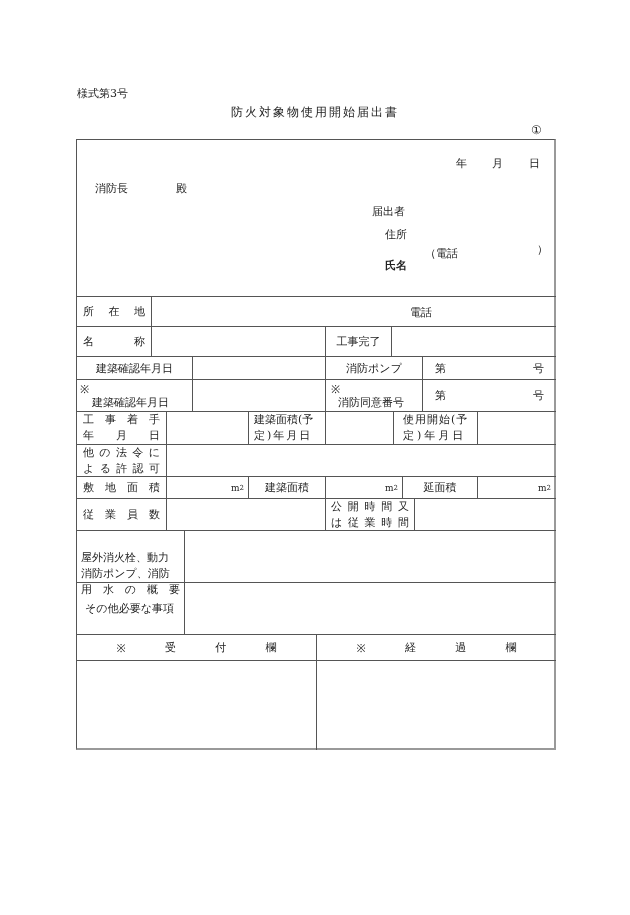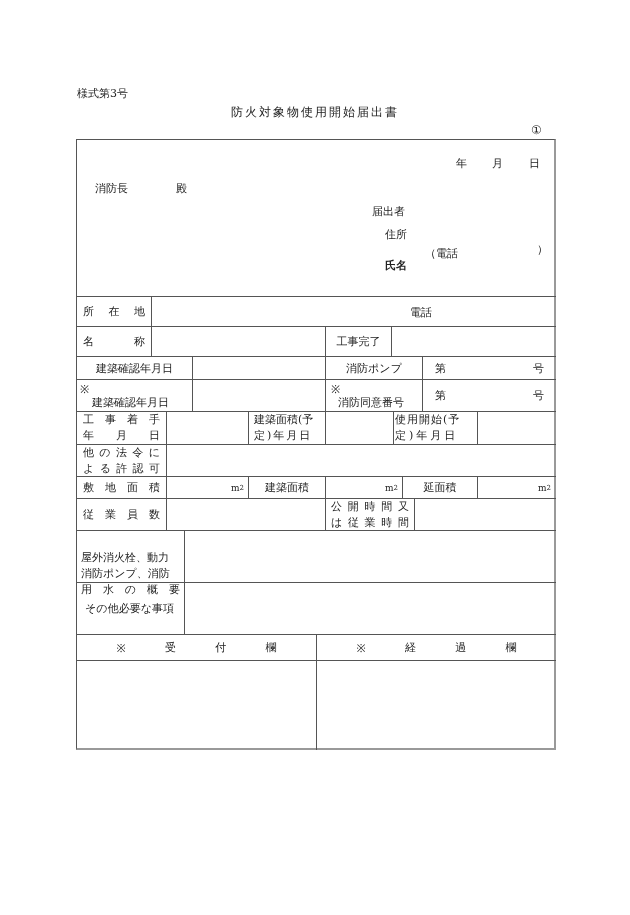--- a/index.html
+++ b/index.html
@@ -115,21 +115,21 @@
       <i style="font-style:normal">月</i>
       <i style="font-style:normal">日</i>
     </span>
 </div>
 <div class="cell" style="left:167px;top:412px;width:81px;height:32px;"></div>
 <div class="cell twoline" style="left:249px;top:412px;width:76px;height:32px;padding:0 5px;">
   <span>建築面積(予</span>
   <span style="letter-spacing:2px;">定)年月日</span>
 </div>
 <div class="cell" style="left:326px;top:412px;width:67px;height:32px;"></div>
-<div class="cell twoline" style="left:390px;top:412px;width:83px;height:32px;padding:0 5px;">
+<div class="cell twoline" style="left:398px;top:412px;width:83px;height:32px;padding:0 5px;">
   <span style="letter-spacing:1px;">使用開始(予</span>
   <span style="letter-spacing:3px;">定)年月日</span>
 </div>
 <div class="cell" style="left:478px;top:412px;width:78px;height:32px;"></div>
 
 <div class="cell twoline" style="left:77px;top:445px;width:89px;height:31px;">
   <span>
       <i style="font-style:normal">他</i>
       <i style="font-style:normal">の</i>
       <i style="font-style:normal">法</i>

